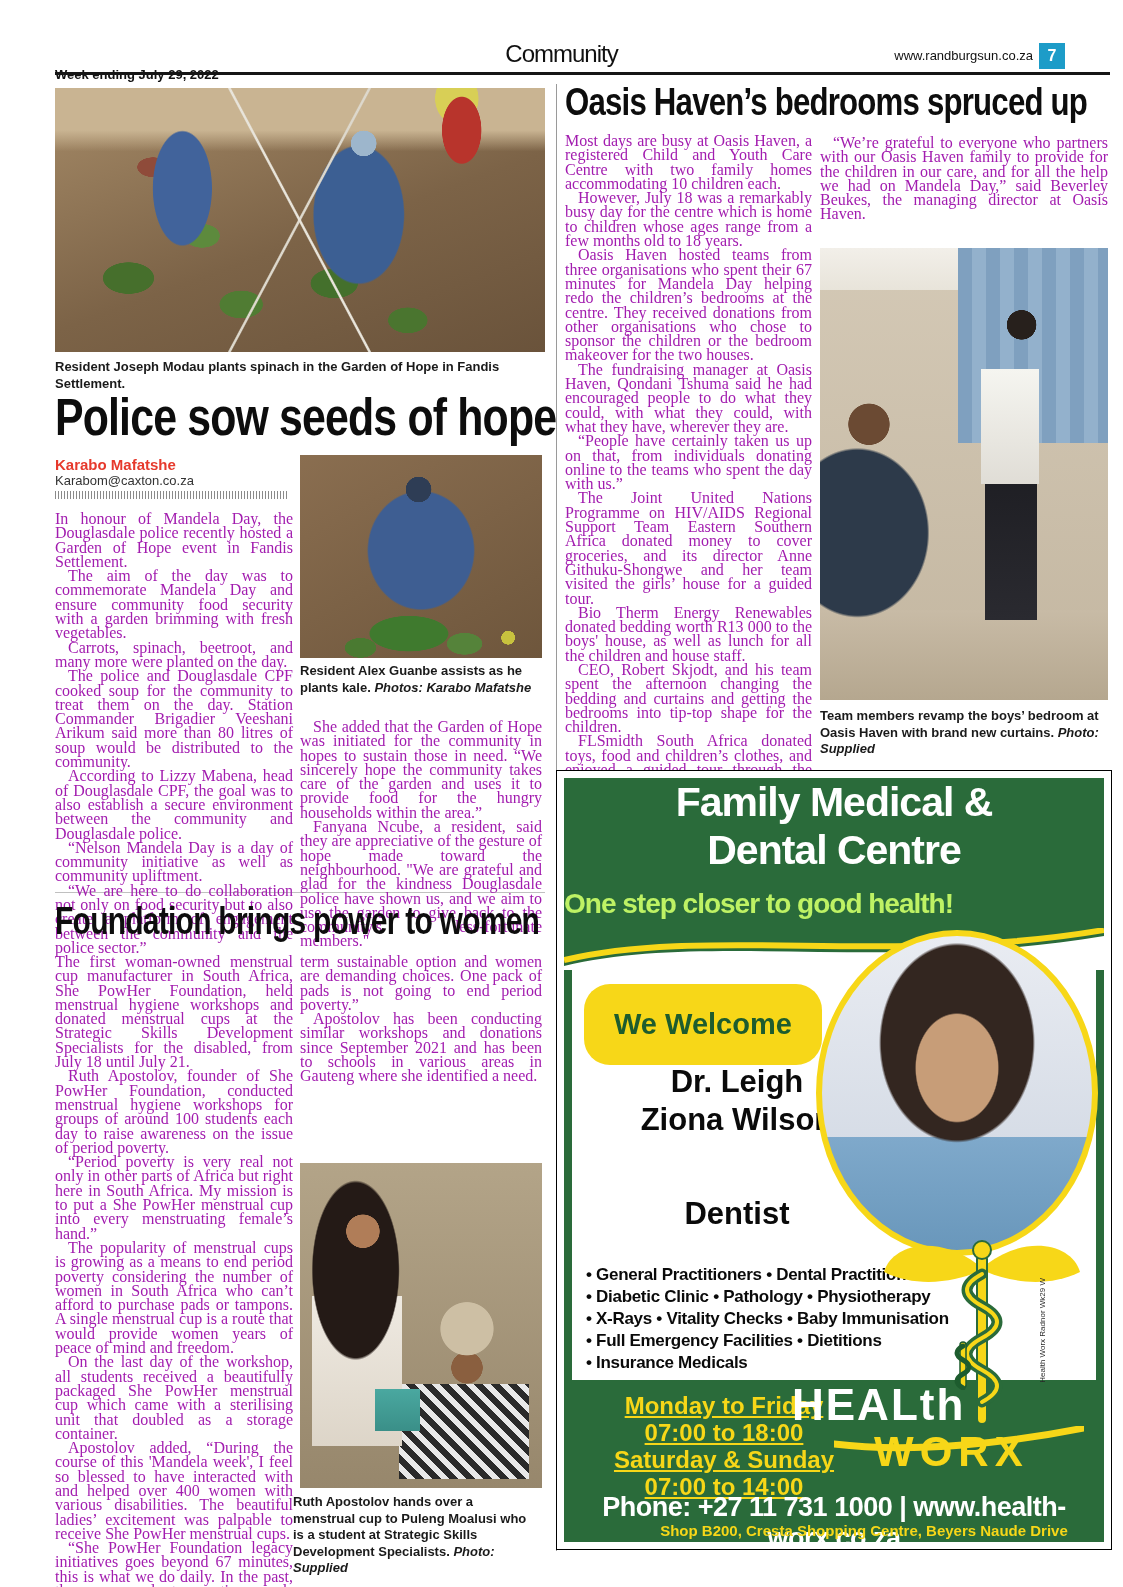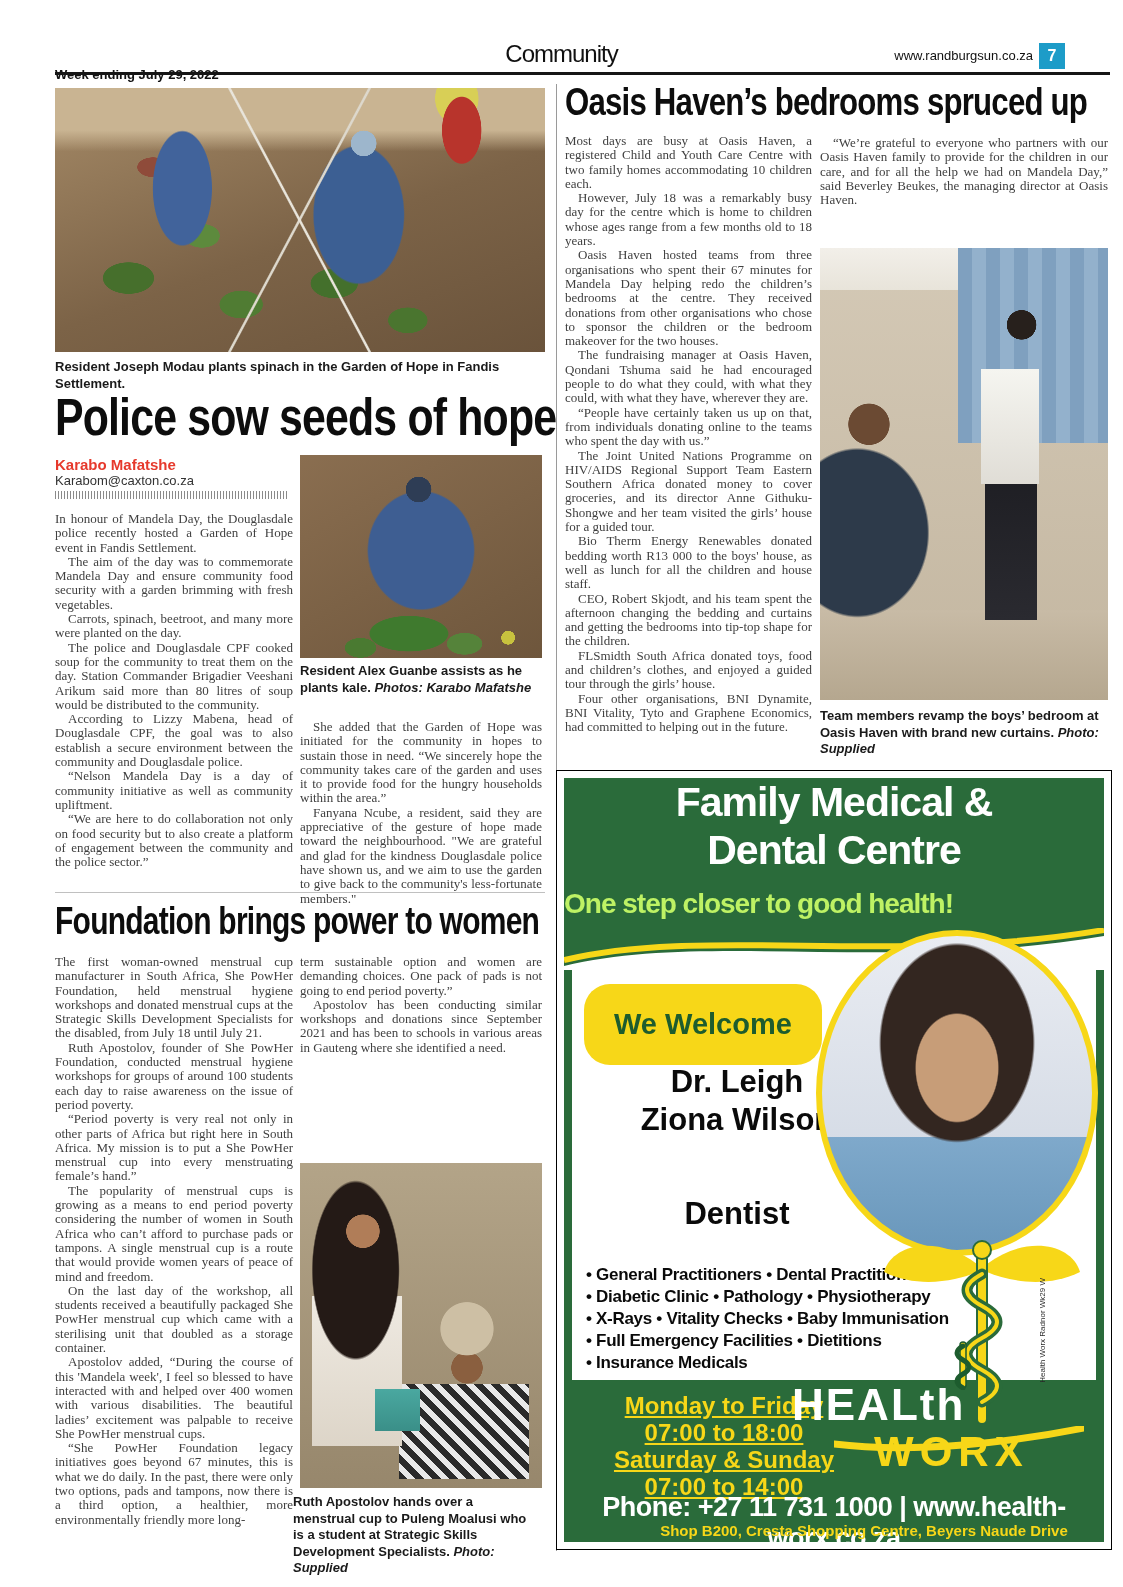--- a/index.html
+++ b/index.html
@@ -79,21 +79,21 @@
   #hl-oasis      { left:565px; top:80px;  font-size:39px; transform:scaleX(0.80); }
   #hl-foundation { left:55px;  top:899px; font-size:39px; transform:scaleX(0.77); }
 
   
   #byline-name  { left:55px; top:456px; font:bold 15px "Liberation Sans",sans-serif; color:#e6392c; }
   #byline-email { left:55px; top:473px; font:13px "Liberation Sans",sans-serif; color:#333; }
   #byline-rule  { left:55px; top:491px; width:232px; height:8px;
                   background:repeating-linear-gradient(90deg,#8a8a8a 0 1px,transparent 1px 3px); }
 
   
-  .col { position:absolute; font-size:13px; line-height:14.3px; text-align:justify; color:#404040;font-family:Liberation Serif, serif; }
+  .col { position:absolute; font-size:16px; line-height:14.3px; text-align:justify; color:#a21caf;font-family:Liberation Serif, serif; }
   .col p { margin:0; text-indent:13px; }
   .col p.first { text-indent:0; }
   #pol-col1 { left:55px;  top:512px; width:238px; }
   #pol-col2 { left:300px; top:720px; width:242px; }
   #oas-col1 { left:565px; top:134px; width:247px; }
   #oas-col2 { left:820px; top:136px; width:288px; }
   #fnd-col1 { left:55px;  top:955px; width:238px; }
   #fnd-col2 { left:300px; top:955px; width:242px; }
 
   

